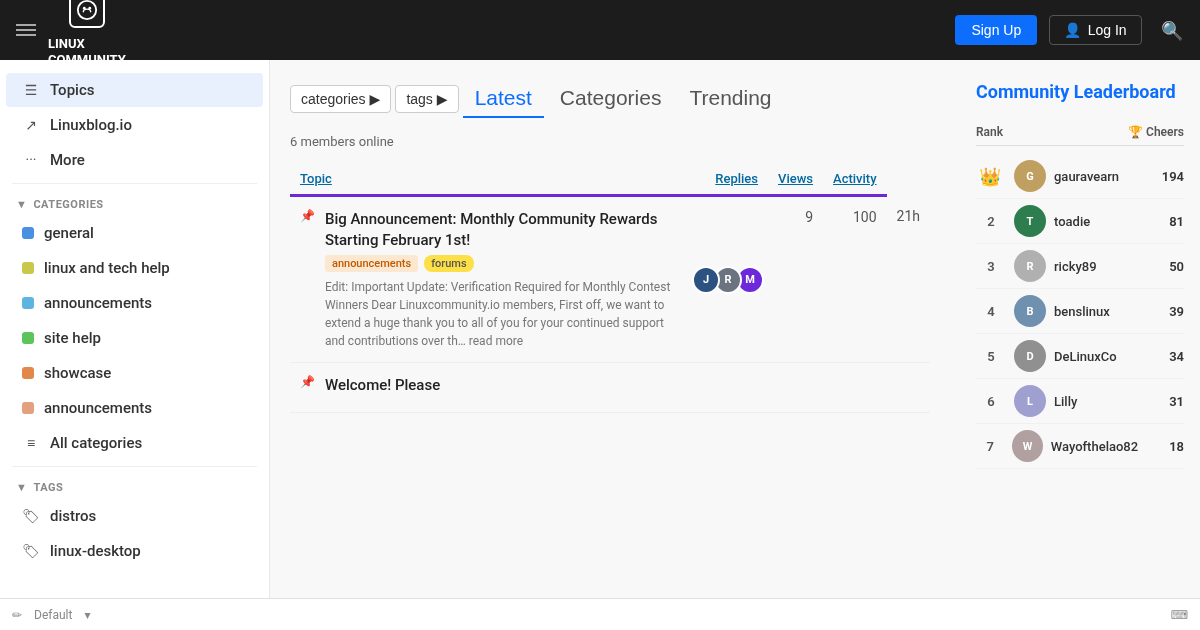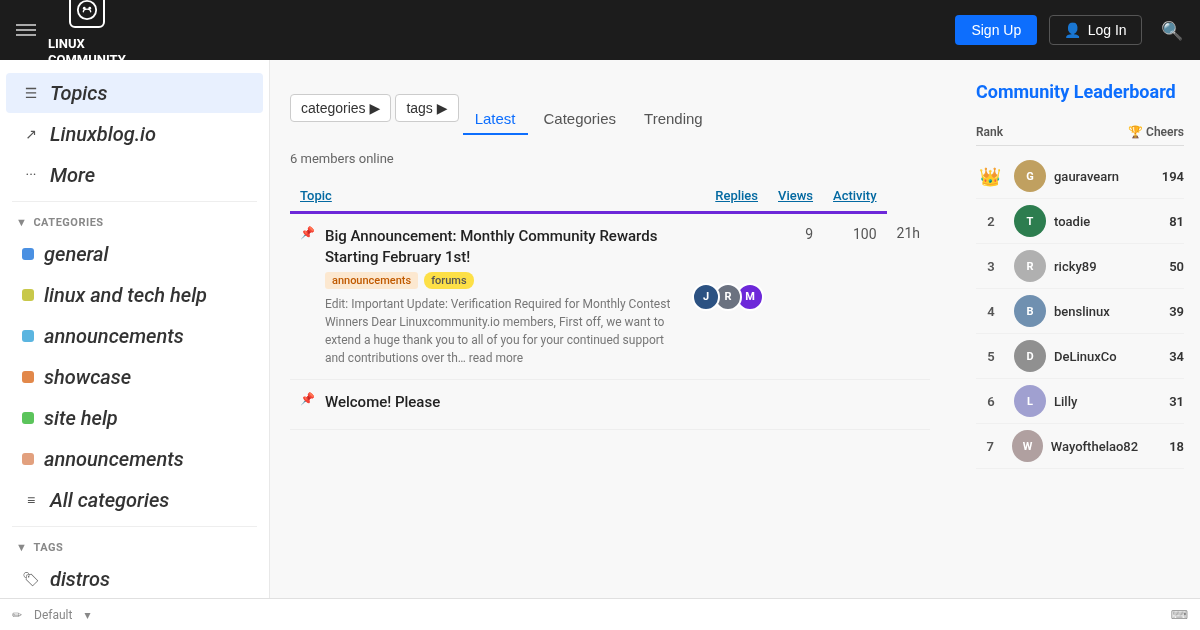--- a/index.html
+++ b/index.html
@@ -68,21 +68,21 @@
       display: flex;
       align-items: center;
       gap: 10px;
       padding: 8px 16px;
       cursor: pointer;
       border-radius: 4px;
       margin: 1px 6px;
     }
     .sidebar-item.active { background: #e8f0fe; }
     .sidebar-item-icon { width: 18px; height: 18px; display: flex; align-items: center; justify-content: center; color: #555; font-size: 14px; }
-    .sidebar-item-label { font-size: 20px; color: #333; font-weight: 500; font-style: italic; }
+    .sidebar-item-label { font-size: 15px; color: #333; font-weight: 500; }
     .sidebar-section-header {
       padding: 8px 16px 4px;
       font-size: 11px;
       font-weight: 700;
       color: #888;
       letter-spacing: 0.5px;
       display: flex;
       align-items: center;
       gap: 6px;
       cursor: pointer;
@@ -117,24 +117,23 @@
       display: flex;
       align-items: center;
       gap: 4px;
       color: #333;
     }
     .tab-btn {
       background: transparent;
       border: none;
       padding: 6px 12px;
       cursor: pointer;
-      font-size: 15px;
+      font-size: 21px;
       color: #555;
       border-bottom: 2px solid transparent;
-      margin-top: 24px;
     }
     .tab-btn.active {
       color: #0d6efd;
       border-bottom: 2px solid #0d6efd;
       font-weight: 500;
     }
 
     .members-online { font-size: 13px; color: #666; margin-bottom: 14px; }
 
     
@@ -282,26 +281,26 @@
     </div>
     <div class="sidebar-item">
       <div class="category-dot" style="background:#c8c84a;"></div>
       <span class="sidebar-item-label">linux and tech help</span>
     </div>
     <div class="sidebar-item">
       <div class="category-dot" style="background:#5bb5e0;"></div>
       <span class="sidebar-item-label">announcements</span>
     </div>
     <div class="sidebar-item">
+      <div class="category-dot" style="background:#5bc45b;"></div>
+      <span class="sidebar-item-label">site help</span>
+    </div>
+    <div class="sidebar-item">
       <div class="category-dot" style="background:#e2884a;"></div>
       <span class="sidebar-item-label">showcase</span>
-    </div>
-    <div class="sidebar-item">
-      <div class="category-dot" style="background:#5bc45b;"></div>
-      <span class="sidebar-item-label">site help</span>
     </div>
     <div class="sidebar-item">
       <div class="category-dot" style="background:#e2a07e;"></div>
       <span class="sidebar-item-label">announcements</span>
     </div>
     <div class="sidebar-item">
       <div class="sidebar-item-icon">≡</div>
       <span class="sidebar-item-label">All categories</span>
     </div>
 

